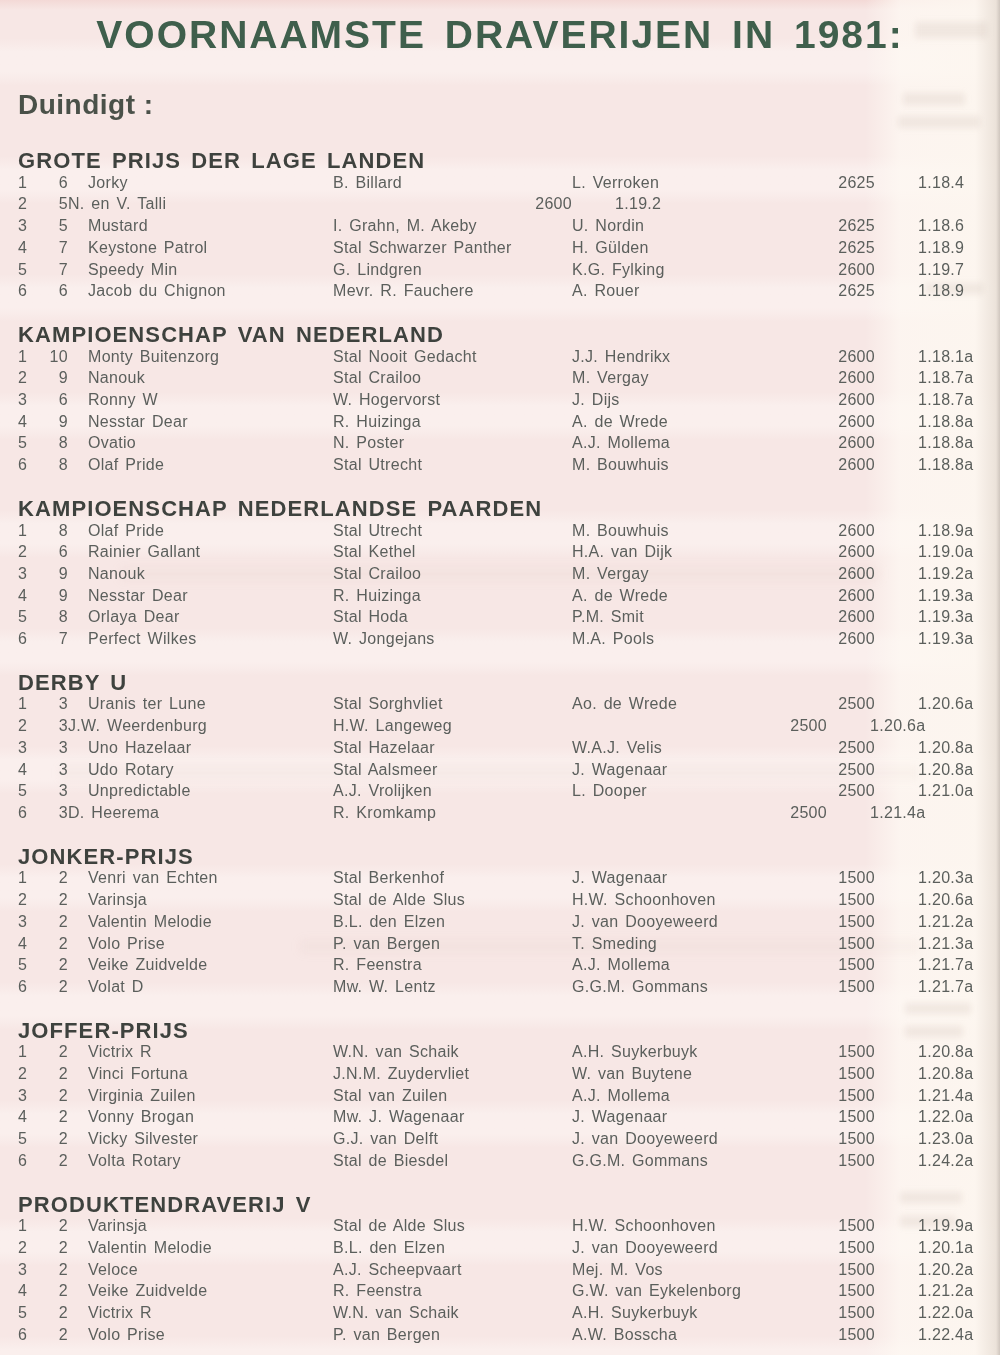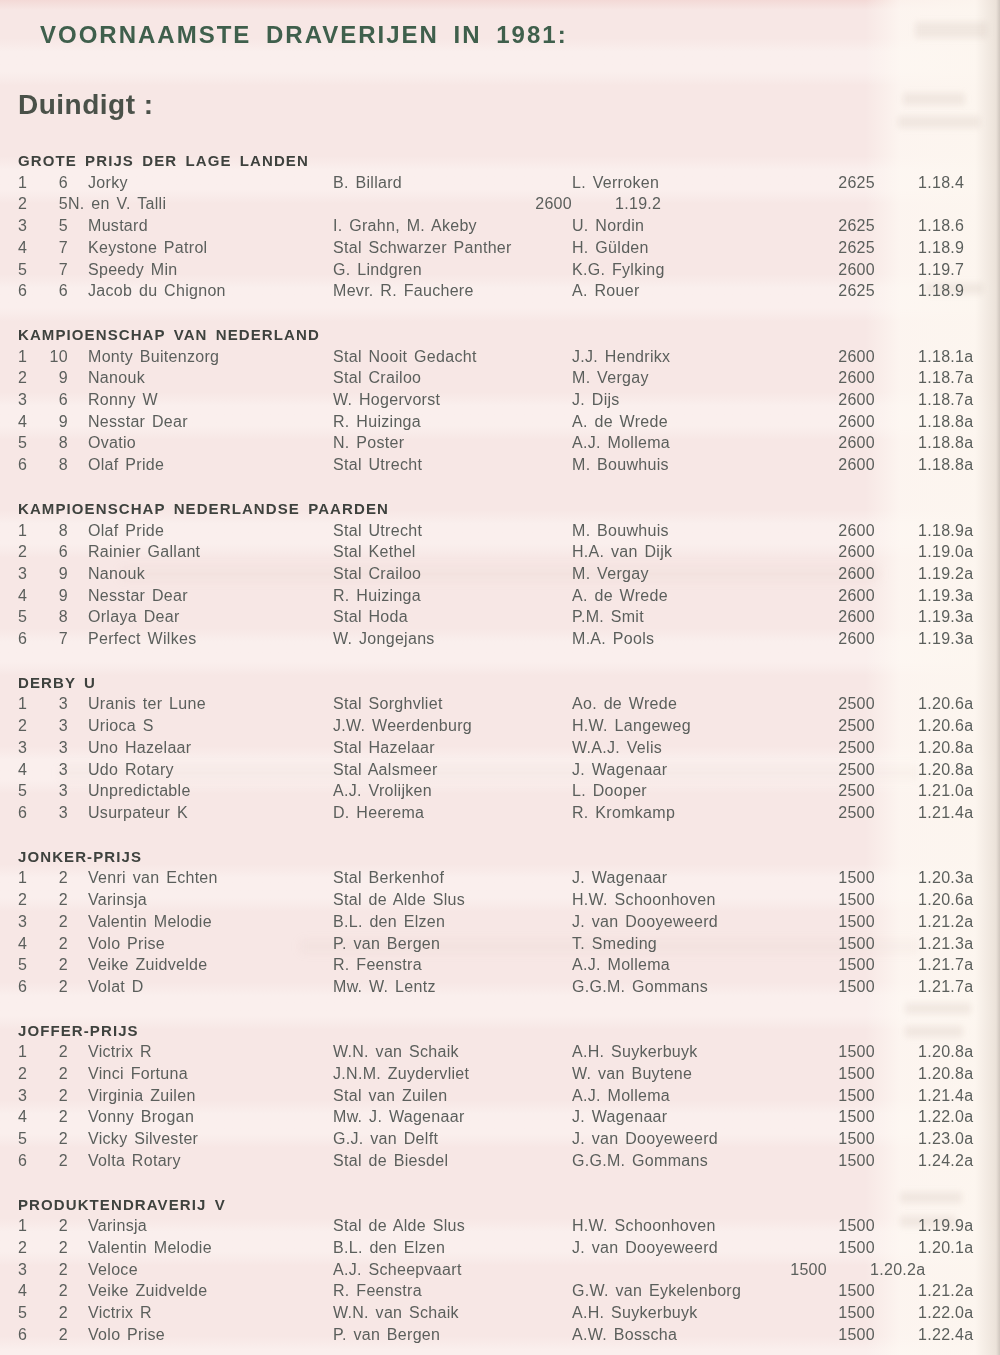--- a/index.html
+++ b/index.html
@@ -41,21 +41,22 @@
     pointer-events: none;
   }
   .ghost.band {
     background: rgba(205,175,165,0.08);
     filter: blur(5px);
   }
   h1.page-title {
     margin: 16px 40px 0 40px;
     height: 38px;
     line-height: 38px;
-    font-size: 24px;
+    text-align: center;
+    font-size: 39px;
     font-weight: bold;
     letter-spacing: 2px;
     word-spacing: 6px;
     color: var(--color-title, #3f5f4c);
   }
   h2.track-title {
     margin: 34px 0 28px 18px;
     height: 34px;
     line-height: 34px;
     font-size: 28px;
@@ -64,21 +65,21 @@
     color: var(--color-subtitle, #4a5149);
   }
   .sections {
     padding-left: 18px;
     position: relative;
   }
   .race-section {
     margin-bottom: 22px;
   }
   .section-heading {
-    font-size: 15px;
+    font-size: 22px;
     font-weight: bold;
     line-height: 21.7px;
     letter-spacing: 1.1px;
     word-spacing: 3px;
     color: var(--color-heading, #3e423e);
   }
   .row {
     display: grid;
     grid-template-columns: 28px 22px 265px 239px 255px 48px 107px;
     line-height: 21.7px;
@@ -290,21 +291,20 @@
           <div class="cell nr">3</div>
           <div class="cell horse">Uranis ter Lune</div>
           <div class="cell owner">Stal Sorghvliet</div>
           <div class="cell driver">Ao. de Wrede</div>
           <div class="cell dist">2500</div>
           <div class="cell time">1.20.6a</div>
         </div>
         <div class="row">
           <div class="cell pos">2</div>
           <div class="cell nr">3</div>
-          <div class="cell horse">Urioca S</div>
           <div class="cell owner">J.W. Weerdenburg</div>
           <div class="cell driver">H.W. Langeweg</div>
           <div class="cell dist">2500</div>
           <div class="cell time">1.20.6a</div>
         </div>
         <div class="row">
           <div class="cell pos">3</div>
           <div class="cell nr">3</div>
           <div class="cell horse">Uno Hazelaar</div>
           <div class="cell owner">Stal Hazelaar</div>
@@ -326,21 +326,20 @@
           <div class="cell nr">3</div>
           <div class="cell horse">Unpredictable</div>
           <div class="cell owner">A.J. Vrolijken</div>
           <div class="cell driver">L. Dooper</div>
           <div class="cell dist">2500</div>
           <div class="cell time">1.21.0a</div>
         </div>
         <div class="row">
           <div class="cell pos">6</div>
           <div class="cell nr">3</div>
-          <div class="cell horse">Usurpateur K</div>
           <div class="cell owner">D. Heerema</div>
           <div class="cell driver">R. Kromkamp</div>
           <div class="cell dist">2500</div>
           <div class="cell time">1.21.4a</div>
         </div>
       </section>
       <section class="race-section">
         <div class="section-heading">JONKER-PRIJS</div>
         <div class="row">
           <div class="cell pos">1</div>
@@ -472,20 +471,21 @@
           <div class="cell owner">B.L. den Elzen</div>
           <div class="cell driver">J. van Dooyeweerd</div>
           <div class="cell dist">1500</div>
           <div class="cell time">1.20.1a</div>
         </div>
         <div class="row">
           <div class="cell pos">3</div>
           <div class="cell nr">2</div>
           <div class="cell horse">Veloce</div>
           <div class="cell owner">A.J. Scheepvaart</div>
+          <div class="cell driver">Mej. M. Vos</div>
           <div class="cell dist">1500</div>
           <div class="cell time">1.20.2a</div>
         </div>
         <div class="row">
           <div class="cell pos">4</div>
           <div class="cell nr">2</div>
           <div class="cell horse">Veike Zuidvelde</div>
           <div class="cell owner">R. Feenstra</div>
           <div class="cell driver">G.W. van Eykelenborg</div>
           <div class="cell dist">1500</div>

